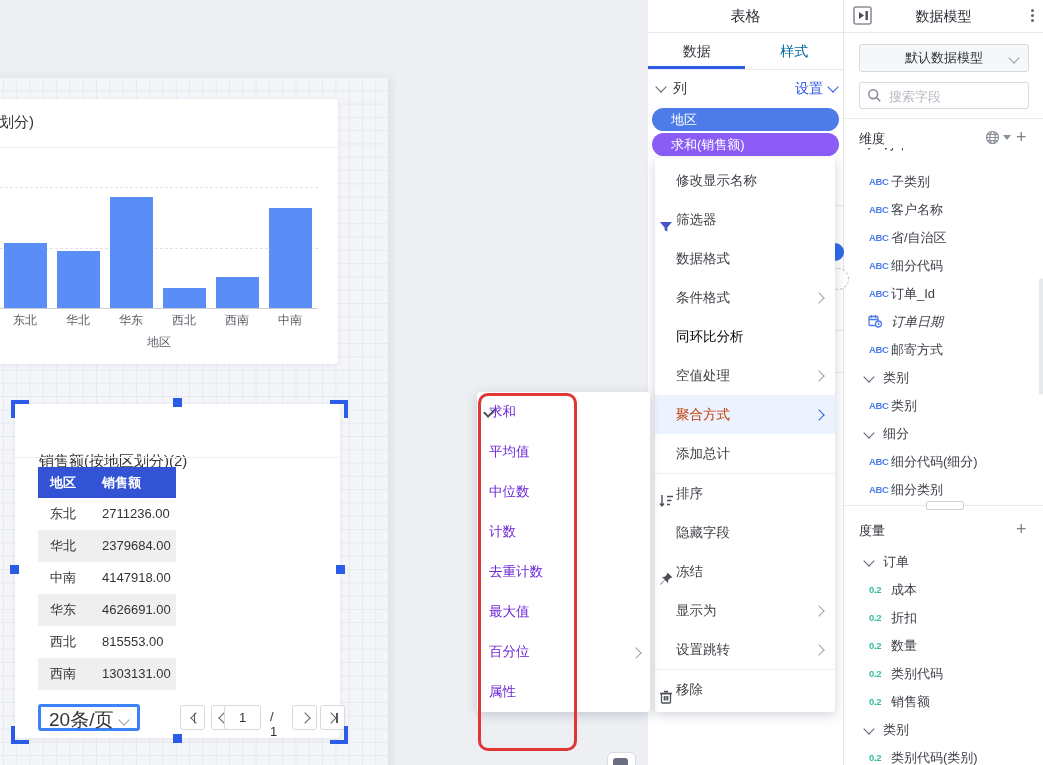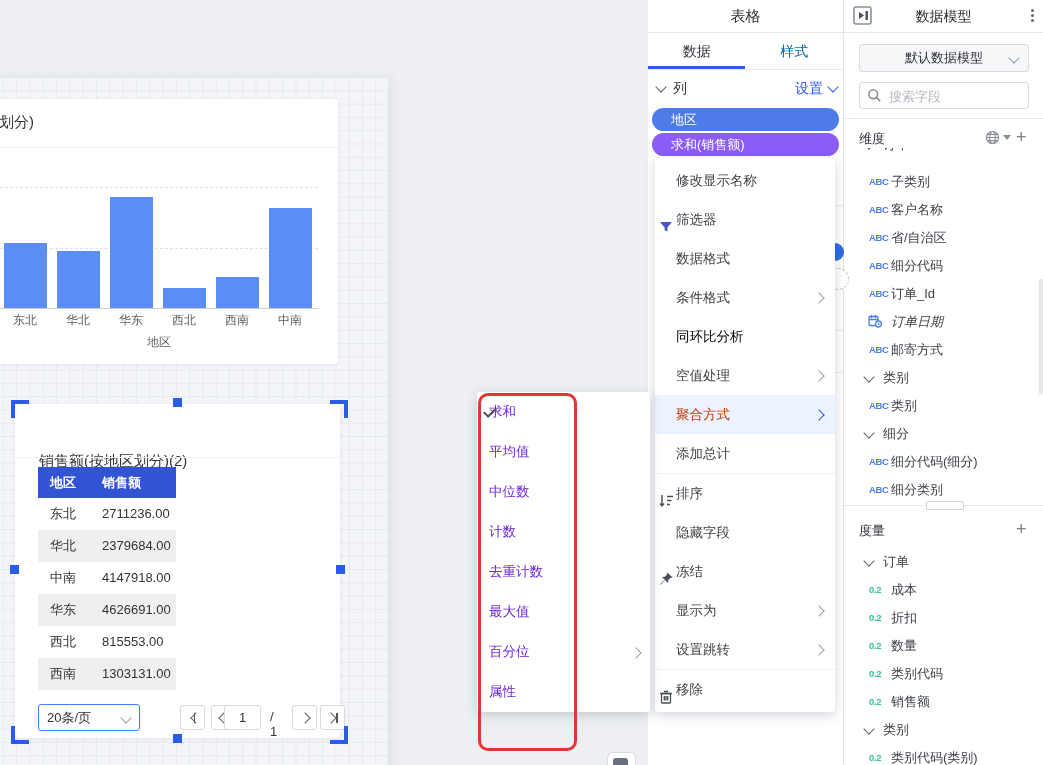--- a/index.html
+++ b/index.html
@@ -23,22 +23,22 @@
   .x-title{position:absolute;left:120px;top:235px;width:318px;text-align:center;font-size:12px;color:#5a5e66;}
 
   
   .tbl{position:absolute;left:23px;top:63px;font-size:13px;}
   .trow{display:flex;}
   .th{background:#3353d5;color:#fff;font-weight:bold;height:31px;line-height:31px;padding-left:12px;box-sizing:border-box;}
   .td{color:#333;height:32px;line-height:32px;padding-left:12px;box-sizing:border-box;}
   .c1{width:52px;} .c2{width:86px;}
   .trow.alt .td{background:#efefef;}
   .pager{position:absolute;left:23px;top:300px;height:27px;}
-  .psel{position:absolute;left:0;top:0;width:102px;height:27px;border:1px solid #3b82f6;border-radius:3px;box-sizing:border-box;
-    font-size:13px;color:#333;line-height:25px;padding-left:8px;background:#fff;}
+  .psel{position:absolute;left:0;top:0;width:102px;height:27px;border:3px solid #3b82f6;border-radius:3px;box-sizing:border-box;
+    font-size:19px;color:#333;line-height:25px;padding-left:8px;background:#fff;}
   .pbtn{position:absolute;top:1px;width:25px;height:25px;border:1px solid #d9d9d9;border-radius:3px;box-sizing:border-box;background:#fff;
     display:flex;align-items:center;justify-content:center;color:#555;}
   .pinput{position:absolute;top:1px;left:186px;width:37px;height:25px;border:1px solid #d9d9d9;border-radius:3px;box-sizing:border-box;
     text-align:center;font-size:13px;color:#333;padding:0;background:#fff;font-family:inherit;}
   .ptotal{position:absolute;left:232px;top:5px;font-size:13px;color:#333;}
 
   
   .handle{position:absolute;width:9px;height:9px;background:#2b5ce7;}
   .brk{position:absolute;width:14px;height:14px;}
   .brk.tl{border-top:4px solid #2b5ce7;border-left:4px solid #2b5ce7;}

